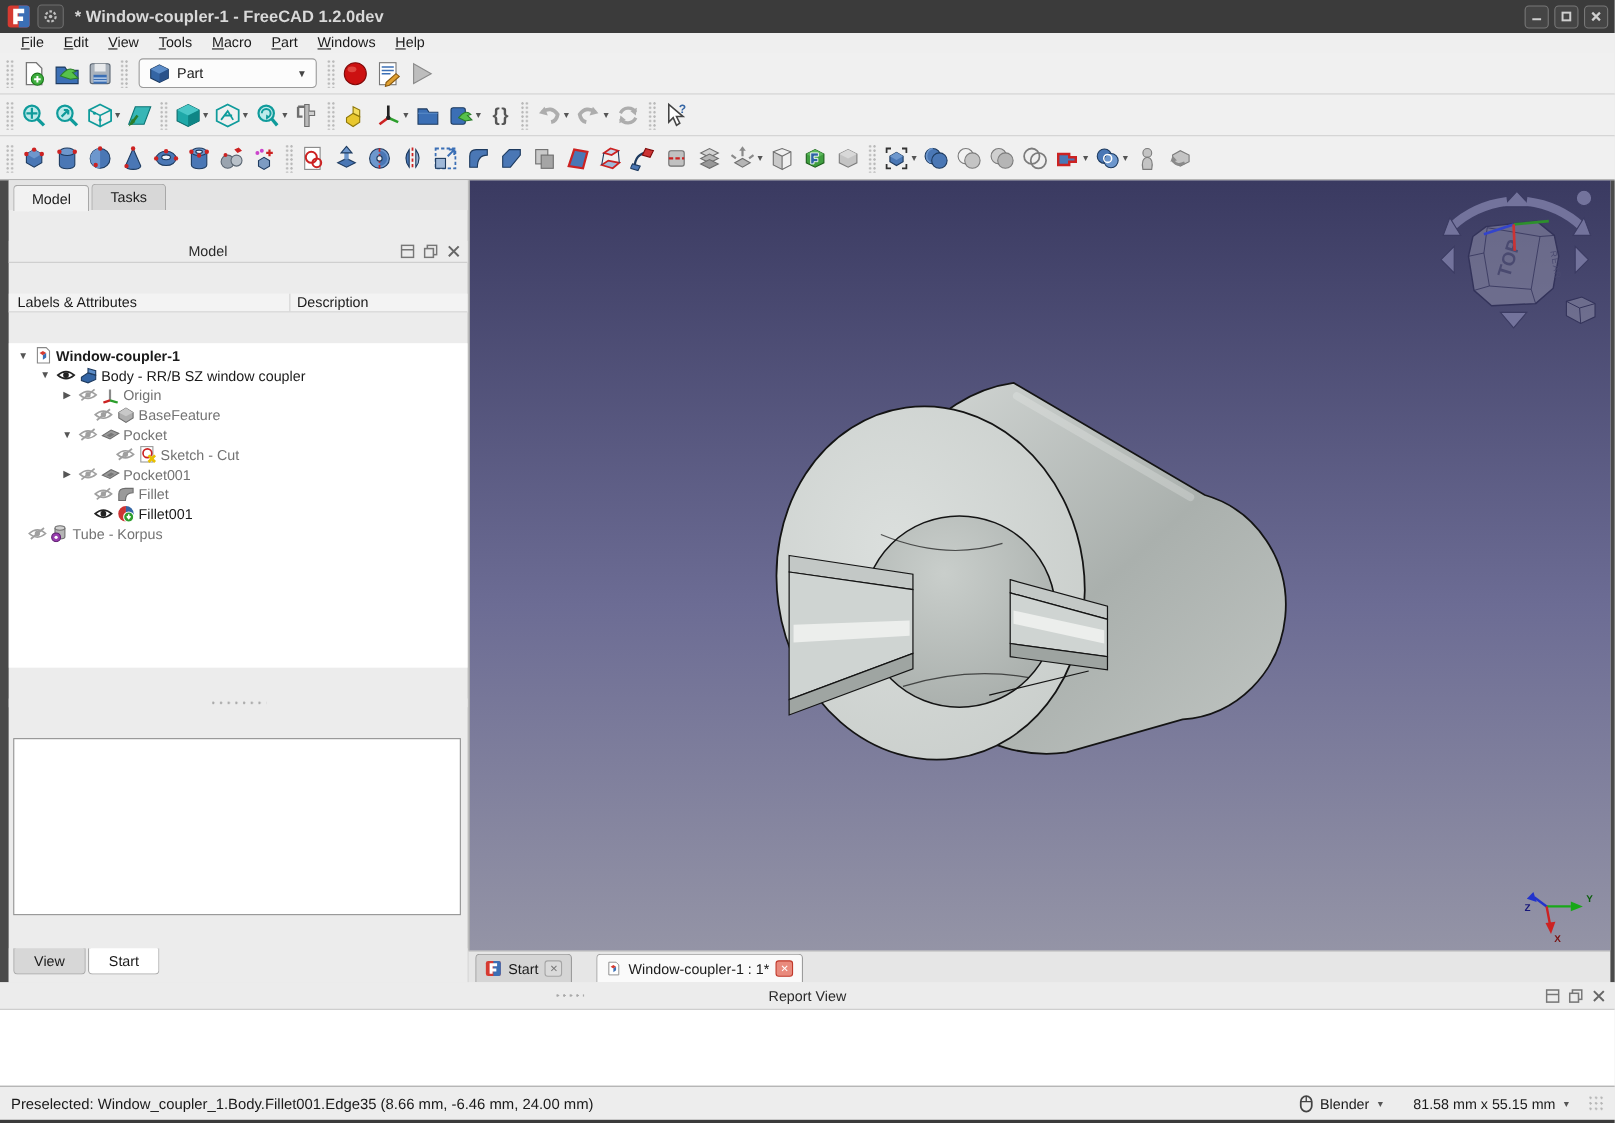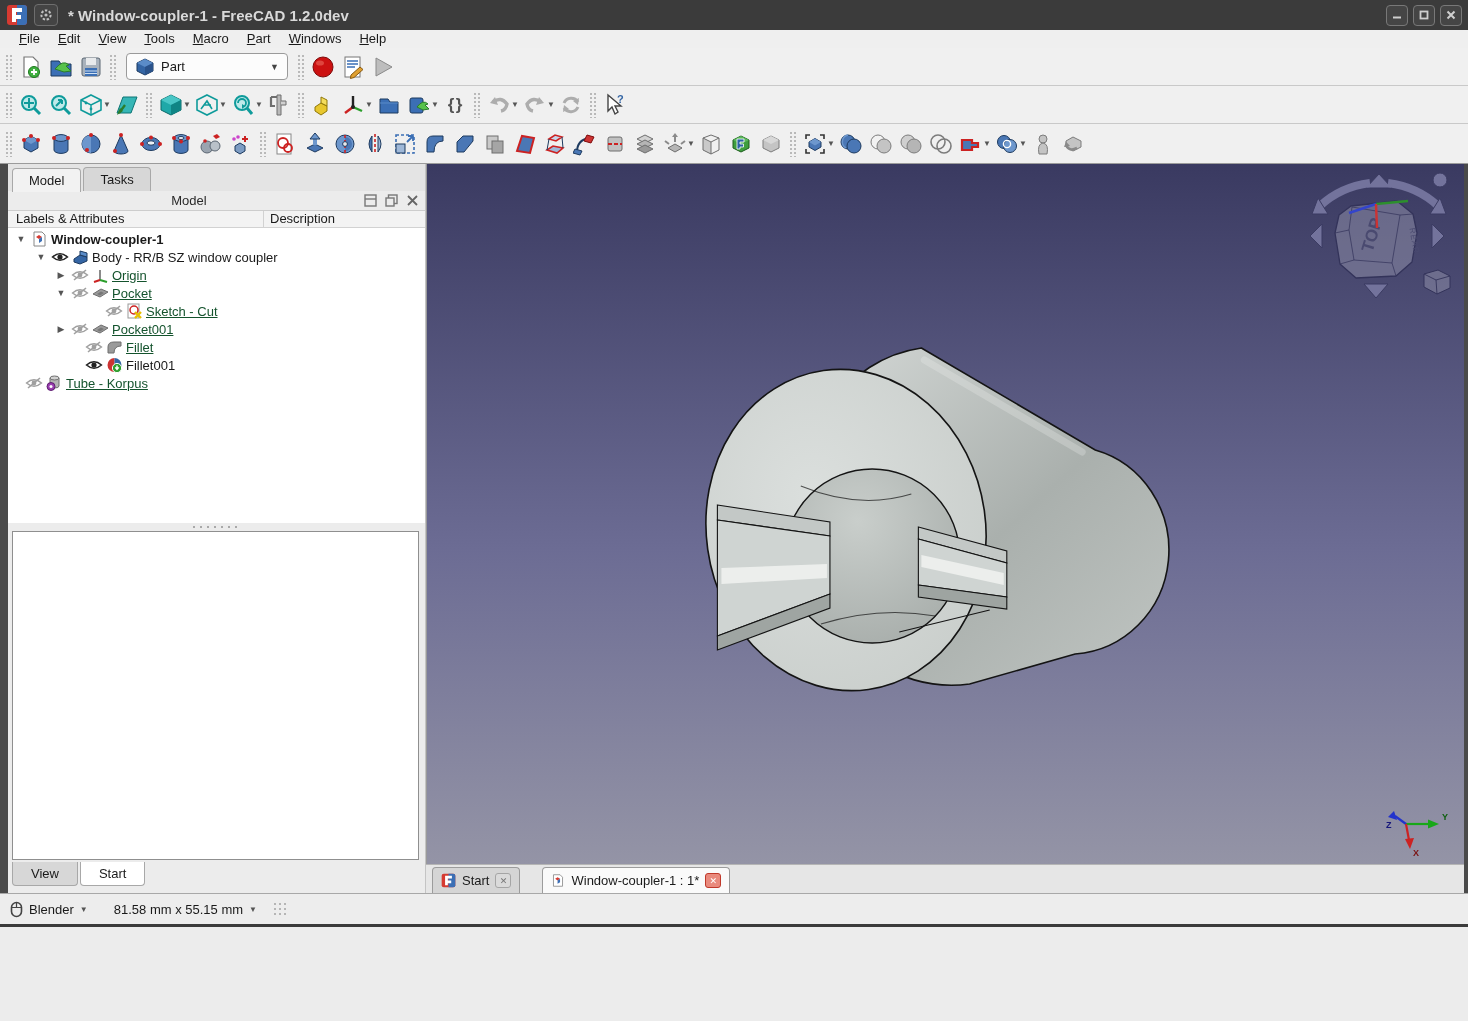--- a/index.html
+++ b/index.html
@@ -34,37 +34,37 @@
   .ic20 { width:20px; height:20px; display:block; }
   .combo { height:27px; width:162px; background:#fcfcfc; border:1px solid #9a9a9a; border-radius:4px; display:flex; align-items:center; gap:6px; padding:0 8px; margin:0 6px; }
   .combo .cb-caret { margin-left:auto; color:#444; font-size:9px; }
 
   
   .main { flex:0 0 729px; display:flex; height:729px; }
   .edge-strip { background:#4a4a4a; flex:0 0 8px; }
   .edge-strip.right { flex:0 0 4px; }
 
   
-  .left-panel { flex:0 0 418px; background:#ececec; display:flex; flex-direction:column; border-right:1px solid #c4c4c4; }
+  .left-panel { flex:0 0 418px; background:#ececec; display:flex; flex-direction:column; border-right:1px solid #c4c4c4;gap:28px; }
   .lp-tabs { flex:0 0 27px; display:flex; align-items:flex-end; padding-left:4px; gap:2px; background:#e4e4e4; }
   .lp-tab { padding:4px 16px; border:1px solid #a8a8a8; border-bottom:none; border-radius:4px 4px 0 0; background:#d7d7d7; }
   .lp-tab.active { background:#f2f2f2; position:relative; top:1px; }
   .dock-header { flex:0 0 20px; display:flex; align-items:center; background:#ececec; border-bottom:1px solid #cdcdcd; padding:0 6px; }
   .dock-title { flex:1; text-align:center; color:#2a2a2a; }
   .dock-btns { display:flex; gap:8px; }
   .tree-cols { flex:0 0 17px; display:flex; background:#f3f3f3; border-bottom:1px solid #d2d2d2; font-size:13px; }
   .tree-cols .c1 { flex:0 0 256px; padding:0 8px; border-right:1px solid #d2d2d2; }
   .tree-cols .c2 { flex:1; padding:0 6px; }
   .tree { flex:0 0 295px; background:#ffffff; overflow:hidden; padding-top:2px; }
   .trow { height:18px; display:flex; align-items:center; gap:3px; white-space:nowrap; }
   .trow .exp { width:14px; text-align:center; font-size:9px; color:#555; flex:0 0 14px; }
   .trow .eye { width:18px; height:14px; flex:0 0 18px; }
   .trow .ticon { width:17px; height:16px; flex:0 0 17px; }
   .trow .tlabel { font-size:13px; }
-  .trow.dim .tlabel { color:#14532d;text-decoration:underline; }
+  .trow.dim .tlabel { color:#737373; }
   .trow.root .tlabel { font-weight:bold; }
   .vsplit { flex:0 0 8px; background:#ececec; display:flex; align-items:center; justify-content:center; }
   .vsplit .dots { width:50px; height:4px;
     background-image:radial-gradient(circle at 2px 2px, #a9a9a9 1px, transparent 1.2px); background-size:7px 4px; }
   .prop-panel { flex:1; background:#ffffff; border:1px solid #8f8f8f; margin:0 6px 2px 4px; }
   .lp-bottom-tabs { flex:0 0 31px; display:flex; align-items:flex-start; padding-left:4px; gap:2px; background:#ececec; }
   .lpb-tab { padding:4px 18px; border:1px solid #a8a8a8; border-top:none; border-radius:0 0 4px 4px; background:#d7d7d7; }
   .lpb-tab.active { background:#ffffff; }
 
   
@@ -634,20 +634,33 @@
               <path d="M3 12 L15 2" stroke="#a0a0a0" stroke-width="1.6"></path>
           </svg>
           <svg class="ticon" viewBox="0 0 17 16">
             <path d="M8 13 V3" stroke="#8a8a8a" stroke-width="2"></path>
               <path d="M8 13 L2 15" stroke="#cc2222" stroke-width="2"></path>
               <path d="M8 13 L15 15" stroke="#2b9e2b" stroke-width="2"></path>
           </svg>
           <span class="tlabel">Origin</span>
         </div>
 
+        <div class="trow dim" style="padding-left:60px">
+          <span class="exp"></span>
+          <svg class="eye" viewBox="0 0 18 14">
+            <path d="M1.5 7 Q9 0.5 16.5 7 Q9 13.5 1.5 7 Z" fill="none" stroke="#a0a0a0" stroke-width="1.4"></path>
+              <circle cx="9" cy="7" r="2.4" fill="#a0a0a0"></circle>
+              <path d="M3 12 L15 2" stroke="#a0a0a0" stroke-width="1.6"></path>
+          </svg>
+          <svg class="ticon" viewBox="0 0 17 16">
+            <polygon points="2,6 8.5,2 15,6 15,11 8.5,15 2,11" fill="#aeaeae" stroke="#6e6e6e"></polygon>
+            <polygon points="2,6 8.5,2 15,6 8.5,9.5" fill="#c8c8c8"></polygon>
+          </svg>
+          <span class="tlabel">BaseFeature</span>
+        </div>
 
         <div class="trow dim" style="padding-left:46px">
           <span class="exp">▼</span>
           <svg class="eye" viewBox="0 0 18 14">
             <path d="M1.5 7 Q9 0.5 16.5 7 Q9 13.5 1.5 7 Z" fill="none" stroke="#a0a0a0" stroke-width="1.4"></path>
               <circle cx="9" cy="7" r="2.4" fill="#a0a0a0"></circle>
               <path d="M3 12 L15 2" stroke="#a0a0a0" stroke-width="1.6"></path>
           </svg>
           <svg class="ticon" viewBox="0 0 17 16">
             <polygon points="1,9 9,4 16,7 8,12" fill="#9a9a9a" stroke="#6e6e6e"></polygon>
@@ -836,22 +849,43 @@
           </svg>
           <span>Window-coupler-1 : 1*</span>
           <span class="closebox red">✕</span>
         </div>
       </div>
     </div>
 
     <div class="edge-strip right"></div>
   </div>
 
+  <div class="report">
+    <div class="report-title">
+      <div class="rt-dots"></div>
+      <div class="rt-label">Report View</div>
+      <div class="dock-btns">
+        <svg width="13" height="13" viewBox="0 0 13 13">
+            <rect x="1" y="1" width="11" height="11" fill="none" stroke="#777" stroke-width="1.4"></rect>
+            <path d="M1 5 h11" stroke="#777" stroke-width="1.4"></path>
+          </svg>
+        <svg width="13" height="13" viewBox="0 0 13 13">
+            <rect x="3.5" y="1" width="8.5" height="8.5" fill="none" stroke="#777" stroke-width="1.4"></rect>
+            <rect x="1" y="4" width="8" height="8" fill="#ececec" stroke="#777" stroke-width="1.4"></rect>
+          </svg>
+        <svg width="13" height="13" viewBox="0 0 13 13">
+            <path d="M2 2 L11 11 M11 2 L2 11" stroke="#666" stroke-width="1.8"></path>
+          </svg>
+      </div>
+    </div>
+    <div class="report-content"></div>
+  </div>
 
   <div class="statusbar">
+    <div class="status-msg">Preselected: Window_coupler_1.Body.Fillet001.Edge35 (8.66 mm, -6.46 mm, 24.00 mm)</div>
     <div class="navstyle">
       <svg width="13" height="17" viewBox="0 0 13 17">
         <rect x="1.5" y="1.5" width="10" height="14" rx="5" fill="none" stroke="#444" stroke-width="1.6"></rect>
         <path d="M6.5 1.5 v5 M1.5 6.5 h10" stroke="#444" stroke-width="1.2"></path>
       </svg>
       <span>Blender</span>
       <span class="small-caret">▼</span>
     </div>
     <div class="status-right">
       <span>81.58 mm x 55.15 mm</span>

